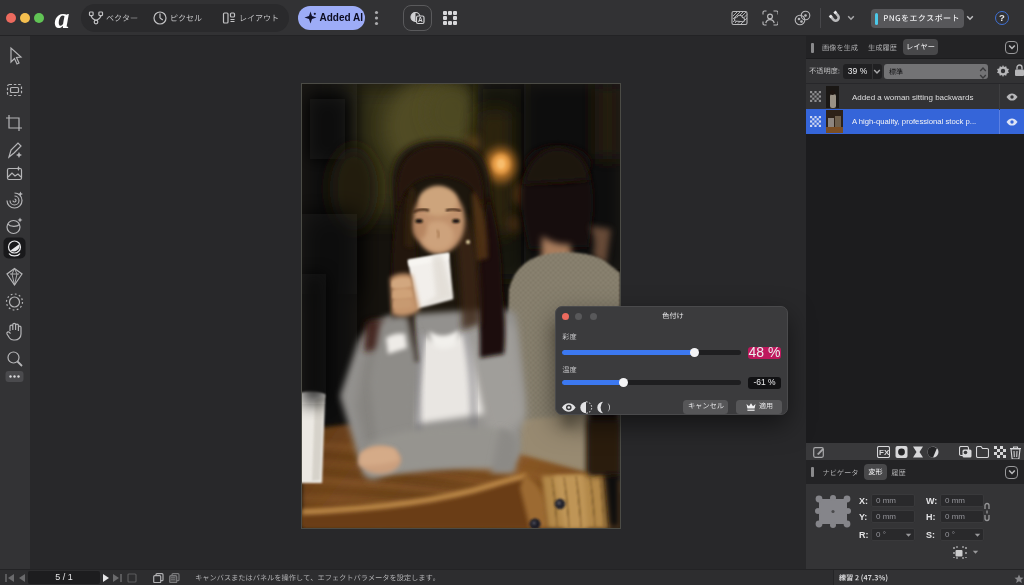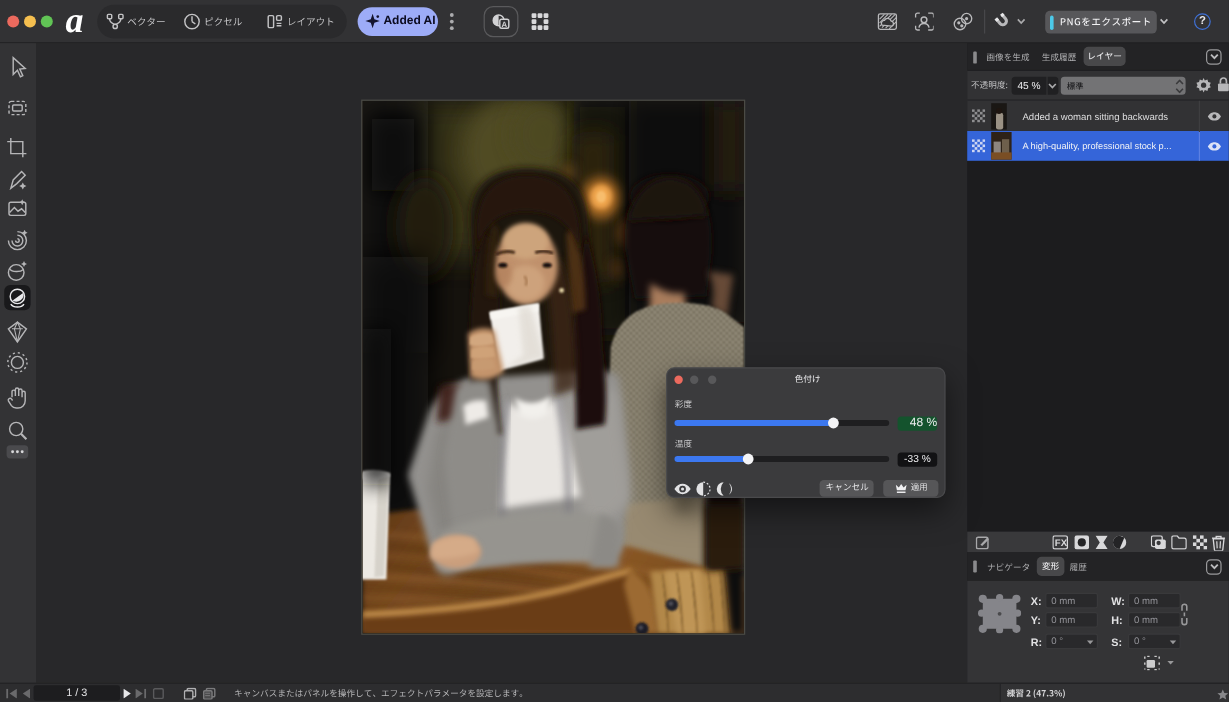--- a/index.html
+++ b/index.html
@@ -398,21 +398,21 @@
         <path d="M1.2,1.5 L4,4.5 L6.8,1.5" stroke="#bcbcbe" stroke-width="1.5" fill="none"></path>
       </svg>
   </div>
 
   <div class="abs" style="left:0;top:22px;width:218px;height:25px;background:#323234;border-top:1px solid #1c1c1e">
     <div class="abs" style="left:3px;top:8px">
         <svg width="31" height="9" viewBox="0 -6.34 30.80 9.00" style="display:block">
           <path d="M0.5 -5.5H6.7V-5.0H0.5ZM4.0 -3.4 4.4 -3.8Q4.7 -3.6 5.1 -3.3Q5.4 -3.1 5.8 -2.8Q6.1 -2.6 6.4 -2.3Q6.7 -2.1 6.9 -1.9L6.5 -1.5Q6.3 -1.7 6.0 -1.9Q5.7 -2.2 5.4 -2.4Q5.0 -2.7 4.7 -3.0Q4.4 -3.2 4.0 -3.4ZM3.9 -5.4 4.5 -5.1Q4.1 -4.4 3.5 -3.7Q2.9 -3.0 2.2 -2.4Q1.5 -1.8 0.7 -1.4Q0.6 -1.4 0.6 -1.5Q0.5 -1.6 0.4 -1.7Q0.4 -1.8 0.3 -1.8Q0.9 -2.1 1.4 -2.5Q2.0 -2.9 2.4 -3.4Q2.9 -3.8 3.3 -4.3Q3.6 -4.8 3.9 -5.4ZM3.3 -3.9 3.9 -4.5V-4.5V0.6H3.3Z M9.0 -3.2V-0.7H8.4V-2.7H7.5V-3.2ZM9.0 -0.9Q9.2 -0.5 9.7 -0.3Q10.2 -0.1 10.8 -0.1Q11.1 -0.1 11.5 -0.1Q12.0 -0.0 12.4 -0.1Q12.9 -0.1 13.4 -0.1Q13.8 -0.1 14.1 -0.1Q14.1 -0.1 14.1 0.0Q14.0 0.1 14.0 0.2Q14.0 0.3 14.0 0.4Q13.7 0.4 13.2 0.4Q12.8 0.5 12.4 0.5Q11.9 0.5 11.5 0.5Q11.1 0.4 10.8 0.4Q10.1 0.4 9.6 0.2Q9.1 0.0 8.7 -0.4Q8.5 -0.2 8.3 0.0Q8.0 0.3 7.7 0.5L7.5 -0.0Q7.7 -0.2 8.0 -0.4Q8.2 -0.6 8.5 -0.9ZM7.6 -5.6 8.0 -5.9Q8.2 -5.7 8.5 -5.5Q8.7 -5.3 8.9 -5.1Q9.1 -4.9 9.2 -4.7L8.7 -4.4Q8.6 -4.5 8.5 -4.7Q8.3 -5.0 8.0 -5.2Q7.8 -5.4 7.6 -5.6ZM9.5 -4.7H14.1V-4.3H9.5ZM10.0 -2.9H12.4V-2.5H10.0ZM12.4 -2.2H13.5V-1.8H12.4ZM11.5 -5.5H12.0V-3.1H11.5ZM11.3 -4.5 11.7 -4.4Q11.5 -4.0 11.1 -3.7Q10.8 -3.4 10.4 -3.1Q9.9 -2.8 9.5 -2.7Q9.5 -2.8 9.4 -2.9Q9.3 -3.0 9.2 -3.1Q9.6 -3.2 10.0 -3.4Q10.4 -3.7 10.8 -3.9Q11.1 -4.2 11.3 -4.5ZM12.1 -4.5Q12.3 -4.2 12.7 -3.9Q13.0 -3.7 13.4 -3.5Q13.8 -3.3 14.2 -3.1Q14.1 -3.1 14.0 -3.0Q13.9 -2.8 13.8 -2.7Q13.5 -2.9 13.1 -3.1Q12.7 -3.4 12.3 -3.7Q12.0 -4.0 11.8 -4.4ZM13.3 -2.2H13.8Q13.8 -2.2 13.8 -2.2Q13.8 -2.1 13.8 -2.0Q13.7 -1.4 13.7 -1.1Q13.6 -0.8 13.5 -0.7Q13.4 -0.6 13.3 -0.6Q13.2 -0.5 13.0 -0.5Q12.9 -0.5 12.7 -0.5Q12.4 -0.5 12.2 -0.5Q12.1 -0.6 12.1 -0.8Q12.1 -0.9 12.0 -1.0Q12.3 -0.9 12.5 -0.9Q12.7 -0.9 12.8 -0.9Q12.9 -0.9 13.0 -0.9Q13.0 -0.9 13.1 -1.0Q13.2 -1.1 13.2 -1.3Q13.3 -1.6 13.3 -2.2ZM13.4 -5.9 13.7 -5.6Q13.4 -5.5 12.9 -5.4Q12.4 -5.4 11.9 -5.3Q11.4 -5.3 10.8 -5.2Q10.3 -5.2 9.8 -5.2Q9.8 -5.3 9.7 -5.4Q9.7 -5.5 9.7 -5.6Q10.2 -5.6 10.7 -5.6Q11.2 -5.6 11.7 -5.7Q12.2 -5.7 12.6 -5.8Q13.1 -5.9 13.4 -5.9ZM10.9 -2.8H11.4Q11.4 -2.4 11.3 -2.0Q11.2 -1.6 11.0 -1.3Q10.8 -1.0 10.5 -0.8Q10.2 -0.6 9.7 -0.4Q9.7 -0.5 9.6 -0.6Q9.5 -0.8 9.4 -0.8Q9.9 -1.0 10.1 -1.2Q10.4 -1.3 10.6 -1.6Q10.7 -1.8 10.8 -2.1Q10.9 -2.4 10.9 -2.8ZM12.3 -2.9H12.8Q12.7 -2.6 12.7 -2.2Q12.6 -1.9 12.5 -1.6L12.1 -1.7Q12.1 -1.9 12.2 -2.3Q12.3 -2.6 12.3 -2.9Z M15.3 -5.6H17.3V-1.3H15.3V-1.8H16.8V-5.1H15.3ZM15.3 -3.7H17.1V-3.2H15.3ZM18.3 -5.7H20.7V-5.2H18.3ZM18.3 -4.0H20.7V-3.5H18.3ZM18.3 -2.2H20.7V-1.7H18.3ZM15.0 -5.6H15.5V-0.6H15.0ZM20.5 -5.7H21.1V-0.1Q21.1 0.1 21.0 0.3Q20.9 0.4 20.8 0.5Q20.6 0.5 20.3 0.5Q20.0 0.6 19.5 0.6Q19.5 0.5 19.5 0.4Q19.4 0.3 19.4 0.2Q19.4 0.1 19.3 0.0Q19.6 0.0 19.8 0.0Q20.0 0.0 20.1 0.0Q20.3 0.0 20.4 0.0Q20.5 0.0 20.5 -0.0Q20.5 -0.0 20.5 -0.1ZM18.0 -5.7H18.5V-3.2Q18.5 -2.7 18.5 -2.2Q18.4 -1.7 18.3 -1.2Q18.1 -0.7 17.8 -0.2Q17.5 0.2 17.1 0.6Q17.0 0.6 16.9 0.5Q16.9 0.4 16.8 0.4Q16.7 0.3 16.7 0.3Q17.1 -0.1 17.4 -0.5Q17.7 -0.9 17.8 -1.4Q17.9 -1.8 18.0 -2.3Q18.0 -2.7 18.0 -3.2Z M23.2 -4.0H28.3V-3.6H23.2ZM23.3 -1.9H27.4V-1.5H23.3ZM24.4 -4.7H24.9V-2.8H26.6V-4.7H27.2V-2.4H24.4ZM27.3 -1.9H27.4L27.5 -2.0L27.8 -1.8Q27.5 -1.2 27.1 -0.8Q26.6 -0.4 26.0 -0.1Q25.4 0.2 24.7 0.3Q24.0 0.5 23.3 0.6Q23.2 0.5 23.2 0.3Q23.1 0.2 23.0 0.1Q23.7 0.1 24.4 -0.1Q25.0 -0.2 25.6 -0.5Q26.2 -0.7 26.6 -1.0Q27.1 -1.4 27.3 -1.8ZM24.6 -1.6Q25.0 -1.1 25.5 -0.7Q26.1 -0.4 26.9 -0.2Q27.6 0.0 28.5 0.1Q28.5 0.2 28.4 0.3Q28.3 0.4 28.3 0.4Q28.2 0.5 28.2 0.6Q27.3 0.5 26.5 0.2Q25.8 -0.0 25.1 -0.4Q24.5 -0.8 24.1 -1.4ZM25.1 -6.0H25.7V-5.1H25.1ZM22.7 -5.3H28.4V-4.8H22.7ZM22.5 -5.3H23.0V-3.3Q23.0 -2.8 23.0 -2.3Q22.9 -1.8 22.9 -1.3Q22.8 -0.8 22.6 -0.3Q22.5 0.2 22.3 0.6Q22.2 0.5 22.1 0.5Q22.1 0.4 22.0 0.4Q21.9 0.3 21.8 0.3Q22.0 -0.1 22.2 -0.6Q22.3 -1.0 22.4 -1.5Q22.4 -2.0 22.5 -2.4Q22.5 -2.9 22.5 -3.3Z M29.8 -2.8Q29.6 -2.8 29.5 -2.9Q29.3 -3.1 29.3 -3.3Q29.3 -3.5 29.5 -3.7Q29.6 -3.8 29.8 -3.8Q30.0 -3.8 30.1 -3.7Q30.3 -3.5 30.3 -3.3Q30.3 -3.1 30.1 -2.9Q30.0 -2.8 29.8 -2.8ZM29.8 0.1Q29.6 0.1 29.5 -0.0Q29.3 -0.2 29.3 -0.4Q29.3 -0.6 29.5 -0.8Q29.6 -0.9 29.8 -0.9Q30.0 -0.9 30.1 -0.8Q30.3 -0.6 30.3 -0.4Q30.3 -0.2 30.1 -0.0Q30.0 0.1 29.8 0.1Z" fill="#c6c6c8"></path>
         </svg>
       </div>
-    <div class="abs" style="left:37px;top:4.5px;width:29px;height:15px;background:#202022;border-radius:3px 0 0 3px;color:#ededef;font-size:8.5px;text-align:center;line-height:15px">45 %</div>
+    <div class="abs" style="left:37px;top:4.5px;width:29px;height:15px;background:#202022;border-radius:3px 0 0 3px;color:#ededef;font-size:8.5px;text-align:center;line-height:15px">39 %</div>
     <div class="abs" style="left:66.5px;top:4.5px;width:9px;height:15px;background:#202022;border-radius:0 3px 3px 0"></div>
     <svg class="abs" style="left:67px;top:10px" width="8" height="6">
         <path d="M1.2,1 L4,4 L6.8,1" stroke="#aaaaac" stroke-width="1.4" fill="none"></path>
       </svg>
     <div class="abs" style="left:78px;top:4.5px;width:104px;height:15px;background:#737375;border-radius:3px">
         <div style="position:absolute;left:5px;top:4px">
           <svg width="14" height="9" viewBox="0 -6.34 14.40 9.00" style="display:block">
             <path d="M3.2 -2.7H6.6V-2.1H3.2ZM2.7 -5.8H6.9V-5.2H2.7ZM2.7 -1.7H6.9V-1.2H2.7ZM5.5 -0.7 6.0 -1.0Q6.2 -0.9 6.4 -0.7Q6.6 -0.5 6.7 -0.3Q6.9 -0.1 7.0 0.0L6.5 0.4Q6.4 0.2 6.2 0.0Q6.1 -0.1 5.9 -0.4Q5.7 -0.6 5.5 -0.7ZM3.5 -4.3V-3.5H6.2V-4.3ZM3.0 -4.8H6.8V-3.0H3.0ZM4.5 -1.5H5.1V-0.0Q5.1 0.2 5.1 0.3Q5.0 0.4 4.9 0.5Q4.7 0.6 4.5 0.6Q4.3 0.6 4.0 0.6Q3.9 0.5 3.9 0.3Q3.8 0.2 3.8 0.1Q4.0 0.1 4.2 0.1Q4.3 0.1 4.4 0.1Q4.5 0.1 4.5 0.0Q4.5 0.0 4.5 -0.0ZM3.5 -1.1 4.0 -0.8Q3.8 -0.4 3.5 -0.1Q3.2 0.2 2.9 0.4Q2.8 0.3 2.7 0.2Q2.6 0.1 2.4 -0.0Q2.7 -0.2 3.0 -0.5Q3.3 -0.8 3.5 -1.1ZM4.0 -5.5H4.5V-4.5H4.0ZM4.1 -4.6H4.5V-3.2H4.1ZM5.1 -5.5H5.6V-4.5H5.1ZM5.1 -4.6H5.6V-3.2H5.1ZM0.4 -4.5H2.7V-3.9H0.4ZM1.3 -6.1H1.9V0.6H1.3ZM1.3 -4.1 1.7 -4.0Q1.6 -3.6 1.5 -3.1Q1.4 -2.7 1.2 -2.2Q1.1 -1.8 0.9 -1.4Q0.7 -1.0 0.5 -0.7Q0.5 -0.9 0.4 -1.0Q0.3 -1.2 0.2 -1.3Q0.4 -1.6 0.5 -1.9Q0.7 -2.2 0.8 -2.6Q1.0 -3.0 1.1 -3.4Q1.2 -3.8 1.3 -4.1ZM1.9 -3.5Q2.0 -3.5 2.1 -3.3Q2.2 -3.1 2.4 -2.9Q2.5 -2.6 2.6 -2.5Q2.7 -2.3 2.8 -2.2L2.4 -1.7Q2.4 -1.8 2.3 -2.1Q2.1 -2.3 2.0 -2.5Q1.9 -2.7 1.8 -2.9Q1.7 -3.1 1.6 -3.3Z M8.0 -5.6 8.3 -6.1Q8.5 -6.0 8.7 -5.9Q9.0 -5.8 9.2 -5.7Q9.4 -5.6 9.5 -5.5L9.1 -5.0Q9.0 -5.1 8.8 -5.2Q8.6 -5.3 8.4 -5.4Q8.2 -5.5 8.0 -5.6ZM7.5 -4.4 7.8 -4.9Q8.0 -4.8 8.2 -4.7Q8.4 -4.6 8.6 -4.5Q8.8 -4.5 8.9 -4.4L8.6 -3.8Q8.5 -3.9 8.3 -4.0Q8.1 -4.1 7.9 -4.2Q7.6 -4.3 7.5 -4.4ZM7.6 -2.2Q7.8 -2.4 8.1 -2.6Q8.3 -2.9 8.6 -3.1Q8.9 -3.4 9.1 -3.7L9.5 -3.2Q9.1 -2.9 8.8 -2.5Q8.5 -2.1 8.1 -1.7ZM10.4 -1.9H11.1V0.6H10.4ZM7.6 -1.3H14.1V-0.7H7.6ZM10.4 -6.1 11.0 -5.9Q10.9 -5.5 10.6 -5.1Q10.3 -4.7 10.0 -4.4Q9.7 -4.0 9.5 -3.8Q9.4 -3.9 9.3 -3.9Q9.2 -4.0 9.1 -4.1Q9.0 -4.2 8.9 -4.3Q9.4 -4.6 9.8 -5.1Q10.2 -5.6 10.4 -6.1ZM9.9 -4.8 10.5 -5.3V-2.3H9.9ZM10.2 -5.3H13.8V-4.8H9.9ZM9.9 -2.5H13.9V-1.9H9.9ZM10.1 -4.3H13.5V-3.8H10.1ZM10.1 -3.4H13.5V-2.9H10.1ZM11.5 -5.1H12.2V-2.2H11.5ZM11.9 -6.1 12.7 -5.9Q12.5 -5.7 12.3 -5.4Q12.1 -5.1 12.0 -4.9L11.4 -5.0Q11.6 -5.3 11.7 -5.6Q11.8 -5.8 11.9 -6.1Z" fill="#1e1e20"></path>
           </svg>
         </div>
@@ -612,21 +612,21 @@
 </div>
 
 <div class="abs" id="statusbar" style="left:0;top:569px;width:1024px;height:16px;background:#2d2d2f;border-top:1px solid #232325">
   <svg class="abs" style="left:5px;top:4px" width="10" height="8" viewBox="0 0 10 8">
       <path d="M1,0 V8" stroke="#6a6a6c" stroke-width="1.5"></path>
       <path d="M9,0 L3,4 L9,8 Z" fill="#6a6a6c"></path>
     </svg>
   <svg class="abs" style="left:18px;top:4px" width="8" height="8" viewBox="0 0 8 8">
       <path d="M7,0 L1,4 L7,8 Z" fill="#6a6a6c"></path>
     </svg>
-  <div class="abs" style="left:28px;top:1px;width:72px;height:13px;background:#1d1d1f;border-radius:2px;color:#e4e4e6;font-size:9px;text-align:center;line-height:13px">1 / 3</div>
+  <div class="abs" style="left:28px;top:1px;width:72px;height:13px;background:#1d1d1f;border-radius:2px;color:#e4e4e6;font-size:9px;text-align:center;line-height:13px">5 / 1</div>
   <svg class="abs" style="left:102px;top:4px" width="8" height="8" viewBox="0 0 8 8">
       <path d="M1,0 L7,4 L1,8 Z" fill="#e8e8ea"></path>
     </svg>
   <svg class="abs" style="left:112px;top:4px" width="10" height="8" viewBox="0 0 10 8">
       <path d="M1,0 L7,4 L1,8 Z" fill="#6a6a6c"></path>
       <path d="M9,0 V8" stroke="#6a6a6c" stroke-width="1.5"></path>
     </svg>
   <svg class="abs" style="left:127px;top:3px" width="10" height="10" viewBox="0 0 10 10">
       <rect x="1" y="1" width="8" height="8" rx="1" stroke="#5a5a5c" stroke-width="1.2" fill="none"></rect>
     </svg>
@@ -666,30 +666,30 @@
       </svg>
     </div>
   <div class="abs" style="left:6px;top:26px">
       <svg width="15" height="9" viewBox="0 -6.60 15.00 9.38" style="display:block">
         <path d="M0.4 -2.9H4.3V-2.3H0.4ZM2.2 -3.7H2.7V0.6H2.2ZM2.2 -2.6 2.6 -2.4Q2.4 -1.9 2.0 -1.5Q1.7 -1.0 1.3 -0.6Q0.9 -0.2 0.5 0.1Q0.5 -0.0 0.5 -0.1Q0.4 -0.2 0.3 -0.3Q0.3 -0.4 0.2 -0.4Q0.6 -0.7 0.9 -1.0Q1.3 -1.4 1.6 -1.8Q2.0 -2.2 2.2 -2.6ZM3.9 -6.2 4.3 -5.7Q3.9 -5.6 3.5 -5.5Q3.0 -5.5 2.5 -5.4Q2.0 -5.3 1.5 -5.3Q1.0 -5.2 0.5 -5.2Q0.5 -5.3 0.5 -5.4Q0.4 -5.6 0.4 -5.7Q0.8 -5.7 1.3 -5.8Q1.8 -5.8 2.3 -5.9Q2.8 -5.9 3.2 -6.0Q3.6 -6.1 3.9 -6.2ZM0.6 -4.7 1.0 -4.9Q1.2 -4.6 1.4 -4.3Q1.6 -4.0 1.7 -3.7L1.2 -3.5Q1.2 -3.7 1.0 -4.1Q0.8 -4.4 0.6 -4.7ZM1.9 -5.0 2.4 -5.1Q2.5 -4.8 2.7 -4.5Q2.8 -4.2 2.9 -3.9L2.4 -3.8Q2.4 -4.0 2.2 -4.3Q2.1 -4.7 1.9 -5.0ZM3.7 -5.1 4.3 -5.0Q4.2 -4.7 4.0 -4.4Q3.9 -4.2 3.7 -3.9Q3.6 -3.7 3.5 -3.5L3.1 -3.7Q3.2 -3.9 3.3 -4.1Q3.4 -4.4 3.5 -4.6Q3.6 -4.9 3.7 -5.1ZM6.3 -6.2 6.9 -5.9Q6.6 -5.6 6.3 -5.3Q6.0 -5.0 5.6 -4.7Q5.2 -4.4 4.9 -4.2Q4.8 -4.3 4.7 -4.4Q4.6 -4.6 4.4 -4.6Q4.8 -4.8 5.1 -5.1Q5.5 -5.3 5.8 -5.6Q6.1 -5.9 6.3 -6.2ZM6.6 -4.1 7.1 -3.9Q6.8 -3.5 6.5 -3.2Q6.1 -2.9 5.7 -2.6Q5.3 -2.3 4.9 -2.1Q4.8 -2.2 4.7 -2.3Q4.6 -2.4 4.5 -2.5Q4.9 -2.7 5.2 -2.9Q5.6 -3.2 6.0 -3.5Q6.3 -3.8 6.6 -4.1ZM6.7 -2.0 7.3 -1.8Q7.0 -1.3 6.5 -0.8Q6.1 -0.4 5.6 -0.0Q5.0 0.3 4.5 0.6Q4.4 0.5 4.3 0.4Q4.2 0.2 4.1 0.1Q4.6 -0.1 5.1 -0.4Q5.6 -0.7 6.0 -1.1Q6.5 -1.5 6.7 -2.0ZM2.4 -2.1 2.8 -2.4Q3.1 -2.2 3.3 -1.9Q3.6 -1.7 3.8 -1.4Q4.1 -1.2 4.2 -1.0L3.8 -0.6Q3.7 -0.8 3.4 -1.1Q3.2 -1.3 3.0 -1.6Q2.7 -1.9 2.4 -2.1Z M9.2 -4.2H14.5V-3.7H9.2ZM9.3 -2.0H13.6V-1.5H9.3ZM10.4 -4.8H10.9V-2.9H12.8V-4.8H13.3V-2.5H10.4ZM13.4 -2.0H13.6L13.7 -2.0L14.0 -1.8Q13.7 -1.3 13.2 -0.8Q12.7 -0.4 12.1 -0.1Q11.4 0.2 10.7 0.3Q10.0 0.5 9.2 0.6Q9.2 0.5 9.1 0.4Q9.1 0.2 9.0 0.1Q9.7 0.1 10.4 -0.1Q11.1 -0.2 11.7 -0.5Q12.3 -0.7 12.7 -1.1Q13.2 -1.4 13.4 -1.9ZM10.6 -1.6Q11.0 -1.1 11.6 -0.8Q12.2 -0.4 13.0 -0.2Q13.8 0.0 14.7 0.1Q14.7 0.2 14.6 0.3Q14.5 0.4 14.5 0.5Q14.4 0.5 14.4 0.6Q13.5 0.5 12.6 0.2Q11.8 -0.0 11.2 -0.4Q10.6 -0.9 10.1 -1.4ZM11.2 -6.3H11.8V-5.3H11.2ZM8.7 -5.6H14.6V-5.0H8.7ZM8.4 -5.6H8.9V-3.4Q8.9 -3.0 8.9 -2.4Q8.9 -1.9 8.8 -1.4Q8.7 -0.8 8.6 -0.3Q8.4 0.2 8.2 0.6Q8.2 0.6 8.1 0.5Q8.0 0.4 7.9 0.4Q7.8 0.3 7.7 0.3Q8.0 -0.1 8.1 -0.6Q8.2 -1.0 8.3 -1.5Q8.4 -2.0 8.4 -2.5Q8.4 -3.0 8.4 -3.4Z" fill="#d0d0d2"></path>
       </svg>
     </div>
   <div class="abs" style="left:6px;top:43px;width:179px;height:5px;border-radius:2.5px;background:#1e1e20"></div>
   <div class="abs" style="left:6px;top:43px;width:132px;height:5px;border-radius:2.5px;background:#3c78f0"></div>
   <div class="abs" style="left:133.5px;top:41px;width:9px;height:9px;border-radius:50%;background:#f4f4f6"></div>
-  <div class="abs" style="left:192px;top:40px;width:33px;height:11.5px;background:#14532d;border-radius:3px;color:#ececee;font-size:10px;text-align:right;line-height:11.5px">48 %</div>
+  <div class="abs" style="left:192px;top:40px;width:33px;height:11.5px;background:#be185d;border-radius:3px;color:#ececee;font-size:14px;text-align:center;line-height:11.5px">48 %</div>
   <div class="abs" style="left:6px;top:59px">
       <svg width="15" height="9" viewBox="0 -6.60 15.00 9.38" style="display:block">
         <path d="M3.3 -4.3V-3.6H5.9V-4.3ZM3.3 -5.5V-4.8H5.9V-5.5ZM2.8 -6.0H6.5V-3.1H2.8ZM2.6 -2.5H6.7V0.2H6.2V-2.0H5.4V0.2H5.0V-2.0H4.2V0.2H3.8V-2.0H3.1V0.2H2.6ZM1.9 -0.1H7.2V0.4H1.9ZM0.7 -5.8 1.0 -6.2Q1.3 -6.1 1.5 -6.0Q1.8 -5.9 2.0 -5.7Q2.3 -5.6 2.4 -5.5L2.1 -5.0Q2.0 -5.1 1.7 -5.3Q1.5 -5.4 1.2 -5.6Q1.0 -5.7 0.7 -5.8ZM0.3 -3.8 0.6 -4.2Q0.8 -4.1 1.1 -3.9Q1.4 -3.8 1.6 -3.7Q1.8 -3.5 2.0 -3.4L1.7 -2.9Q1.5 -3.1 1.3 -3.2Q1.1 -3.4 0.8 -3.5Q0.5 -3.7 0.3 -3.8ZM0.5 0.1Q0.7 -0.2 0.9 -0.6Q1.1 -1.0 1.4 -1.4Q1.6 -1.9 1.8 -2.3L2.2 -2.0Q2.1 -1.6 1.8 -1.1Q1.6 -0.7 1.4 -0.3Q1.2 0.1 1.0 0.5Z M9.2 -4.2H14.5V-3.7H9.2ZM9.3 -2.0H13.6V-1.5H9.3ZM10.4 -4.8H10.9V-2.9H12.8V-4.8H13.3V-2.5H10.4ZM13.4 -2.0H13.6L13.7 -2.0L14.0 -1.8Q13.7 -1.3 13.2 -0.8Q12.7 -0.4 12.1 -0.1Q11.4 0.2 10.7 0.3Q10.0 0.5 9.2 0.6Q9.2 0.5 9.1 0.4Q9.1 0.2 9.0 0.1Q9.7 0.1 10.4 -0.1Q11.1 -0.2 11.7 -0.5Q12.3 -0.7 12.7 -1.1Q13.2 -1.4 13.4 -1.9ZM10.6 -1.6Q11.0 -1.1 11.6 -0.8Q12.2 -0.4 13.0 -0.2Q13.8 0.0 14.7 0.1Q14.7 0.2 14.6 0.3Q14.5 0.4 14.5 0.5Q14.4 0.5 14.4 0.6Q13.5 0.5 12.6 0.2Q11.8 -0.0 11.2 -0.4Q10.6 -0.9 10.1 -1.4ZM11.2 -6.3H11.8V-5.3H11.2ZM8.7 -5.6H14.6V-5.0H8.7ZM8.4 -5.6H8.9V-3.4Q8.9 -3.0 8.9 -2.4Q8.9 -1.9 8.8 -1.4Q8.7 -0.8 8.6 -0.3Q8.4 0.2 8.2 0.6Q8.2 0.6 8.1 0.5Q8.0 0.4 7.9 0.4Q7.8 0.3 7.7 0.3Q8.0 -0.1 8.1 -0.6Q8.2 -1.0 8.3 -1.5Q8.4 -2.0 8.4 -2.5Q8.4 -3.0 8.4 -3.4Z" fill="#d0d0d2"></path>
       </svg>
     </div>
   <div class="abs" style="left:6px;top:73px;width:179px;height:5px;border-radius:2.5px;background:#1e1e20"></div>
   <div class="abs" style="left:6px;top:73px;width:62px;height:5px;border-radius:2.5px;background:#3c78f0"></div>
   <div class="abs" style="left:63px;top:71px;width:9px;height:9px;border-radius:50%;background:#f4f4f6"></div>
-  <div class="abs" style="left:192px;top:70px;width:33px;height:11.5px;background:#121214;border-radius:3px;color:#ececee;font-size:8.5px;text-align:center;line-height:11.5px">-33 %</div>
+  <div class="abs" style="left:192px;top:70px;width:33px;height:11.5px;background:#121214;border-radius:3px;color:#ececee;font-size:8.5px;text-align:center;line-height:11.5px">-61 %</div>
   <svg class="abs" style="left:5px;top:92.5px" width="52" height="15" viewBox="0 0 52 15">
 <g fill="#e2e2e4">
 <path d="M1,7.5 C3,4.5 5.3,3.2 7.8,3.2 C10.3,3.2 12.6,4.5 14.6,7.5 C12.6,10.5 10.3,11.8 7.8,11.8 C5.3,11.8 3,10.5 1,7.5 Z M7.8,10.3 A2.8,2.8 0 1 0 7.8,4.7 A2.8,2.8 0 0 0 7.8,10.3 Z" fill-rule="evenodd"></path>
 <circle cx="7.8" cy="7.5" r="1.3"></circle>
 <path d="M25,1.8 A5.7,5.7 0 0 0 25,13.2 Z"></path>
 <path d="M25,1.8 A5.7,5.7 0 0 1 25,13.2" stroke="#e2e2e4" stroke-width="1" fill="none" stroke-dasharray="1.6 1.5"></path>
 <path d="M42,1.8 A5.7,5.7 0 0 0 42,13.2 A8,8 0 0 1 42,1.8 Z"></path>
 <path d="M46.5,2.8 A5.7,5.7 0 0 1 46.5,12.2 A8,8 0 0 0 46.5,2.8 Z"></path>
 <g font-size="0"></g>
 </g>

